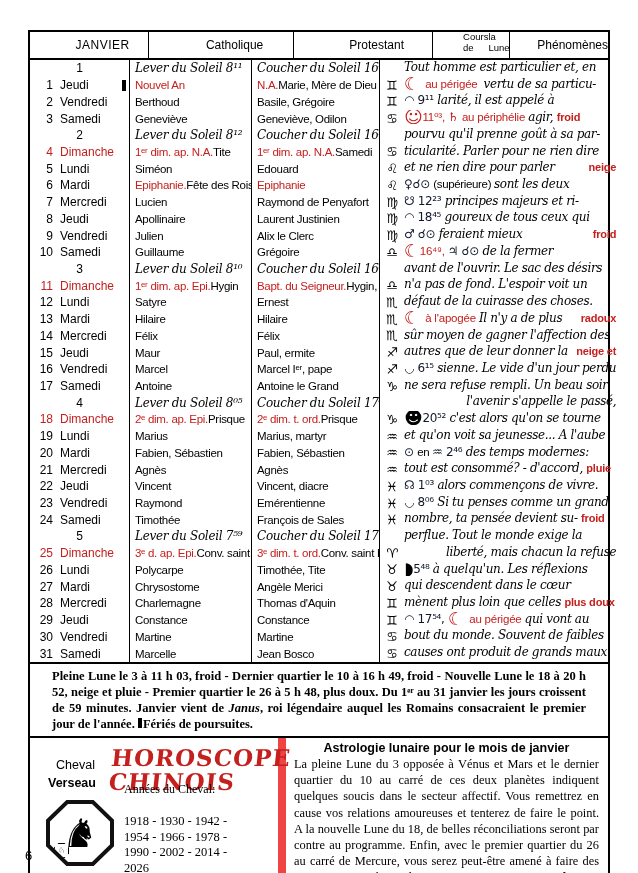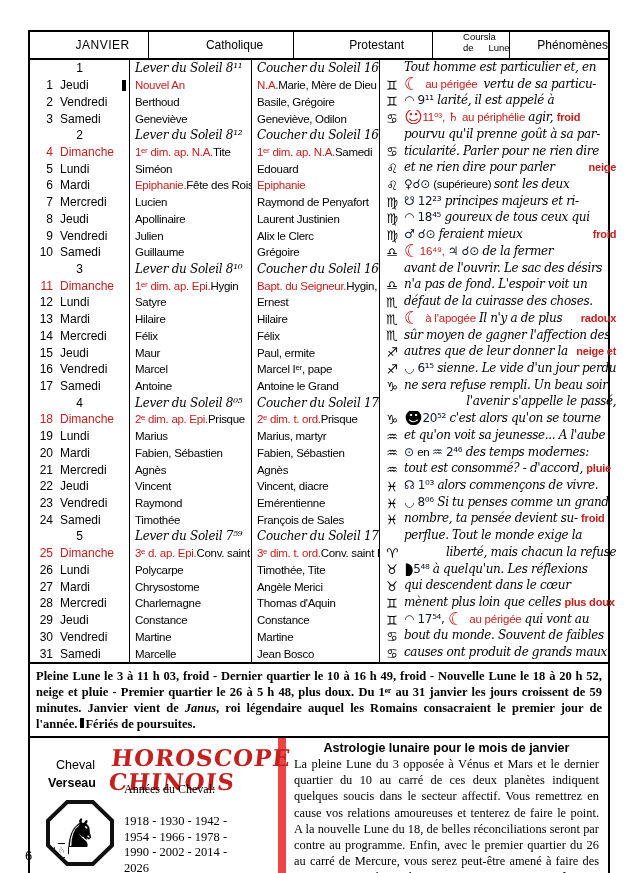--- a/index.html
+++ b/index.html
@@ -37,21 +37,21 @@
   .pl span{white-space:pre;}
   .sg-sp{flex:1 1 6px;}
   .sg-r{font-family:"Liberation Sans","DejaVu Sans",sans-serif;font-style:normal;font-size:11.5px;letter-spacing:-.2px;color:var(--red);}
   .sg-symr{font-family:"DejaVu Sans",sans-serif;font-style:normal;font-size:12px;color:var(--red);}
   .sg-w{font-family:"Liberation Sans","DejaVu Sans",sans-serif;font-style:normal;font-weight:bold;font-size:11px;letter-spacing:-.2px;color:var(--red);}
   .sg-sym{font-family:"DejaVu Sans",sans-serif;font-style:normal;font-size:12px;color:#0f172a;}
   .sg-lbl{font-family:"Liberation Sans","DejaVu Sans",sans-serif;font-style:normal;font-size:11.5px;color:#000;}
   .sg-bigr{font-family:"DejaVu Sans",sans-serif;font-style:normal;font-size:18px;line-height:0;color:var(--red);align-self:center;}
   .sg-bigb{font-family:"DejaVu Sans",sans-serif;font-style:normal;font-size:18px;line-height:0;color:#000;align-self:center;}
   
-  .summary{margin-top:-2px;padding:4px 6px;font-family:"Liberation Serif","DejaVu Serif",serif;font-weight:bold;font-size:12.5px;line-height:16px;text-align:justify;}
+  .summary{margin-top:-2px;padding:4px 22px;font-family:"Liberation Serif","DejaVu Serif",serif;font-weight:bold;font-size:12.5px;line-height:16px;text-align:justify;}
   .summary .i{font-style:italic;}
   .sbar{display:inline-block;width:4px;height:10px;background:#000;margin-right:1px;}
   
   .horo{margin-top:-2px;height:140px;display:flex;}
   .horo-left{width:256px;border-right:8px solid #ef4444;position:relative;box-sizing:border-box;}
   .lbl-cheval{position:absolute;left:26px;top:20px;font-size:12.5px;}
   .lbl-verseau{position:absolute;left:18px;top:38px;font-size:12.5px;font-weight:bold;}
   .hc-title{position:absolute;left:80px;top:8px;color:var(--red);font-family:"DejaVu Serif",serif;font-weight:bold;font-size:23px;line-height:24px;letter-spacing:1px;transform:skewX(-6deg);}
   .octo{position:absolute;left:16px;top:62px;width:68px;height:66px;background:#111;clip-path:polygon(30% 0,70% 0,100% 30%,100% 70%,70% 100%,30% 100%,0 70%,0 30%);display:flex;align-items:center;justify-content:center;}
   .octo-in{width:60px;height:58px;background:#fff;clip-path:polygon(30% 0,70% 0,100% 30%,100% 70%,70% 100%,30% 100%,0 70%,0 30%);display:flex;align-items:center;justify-content:center;position:relative;}

